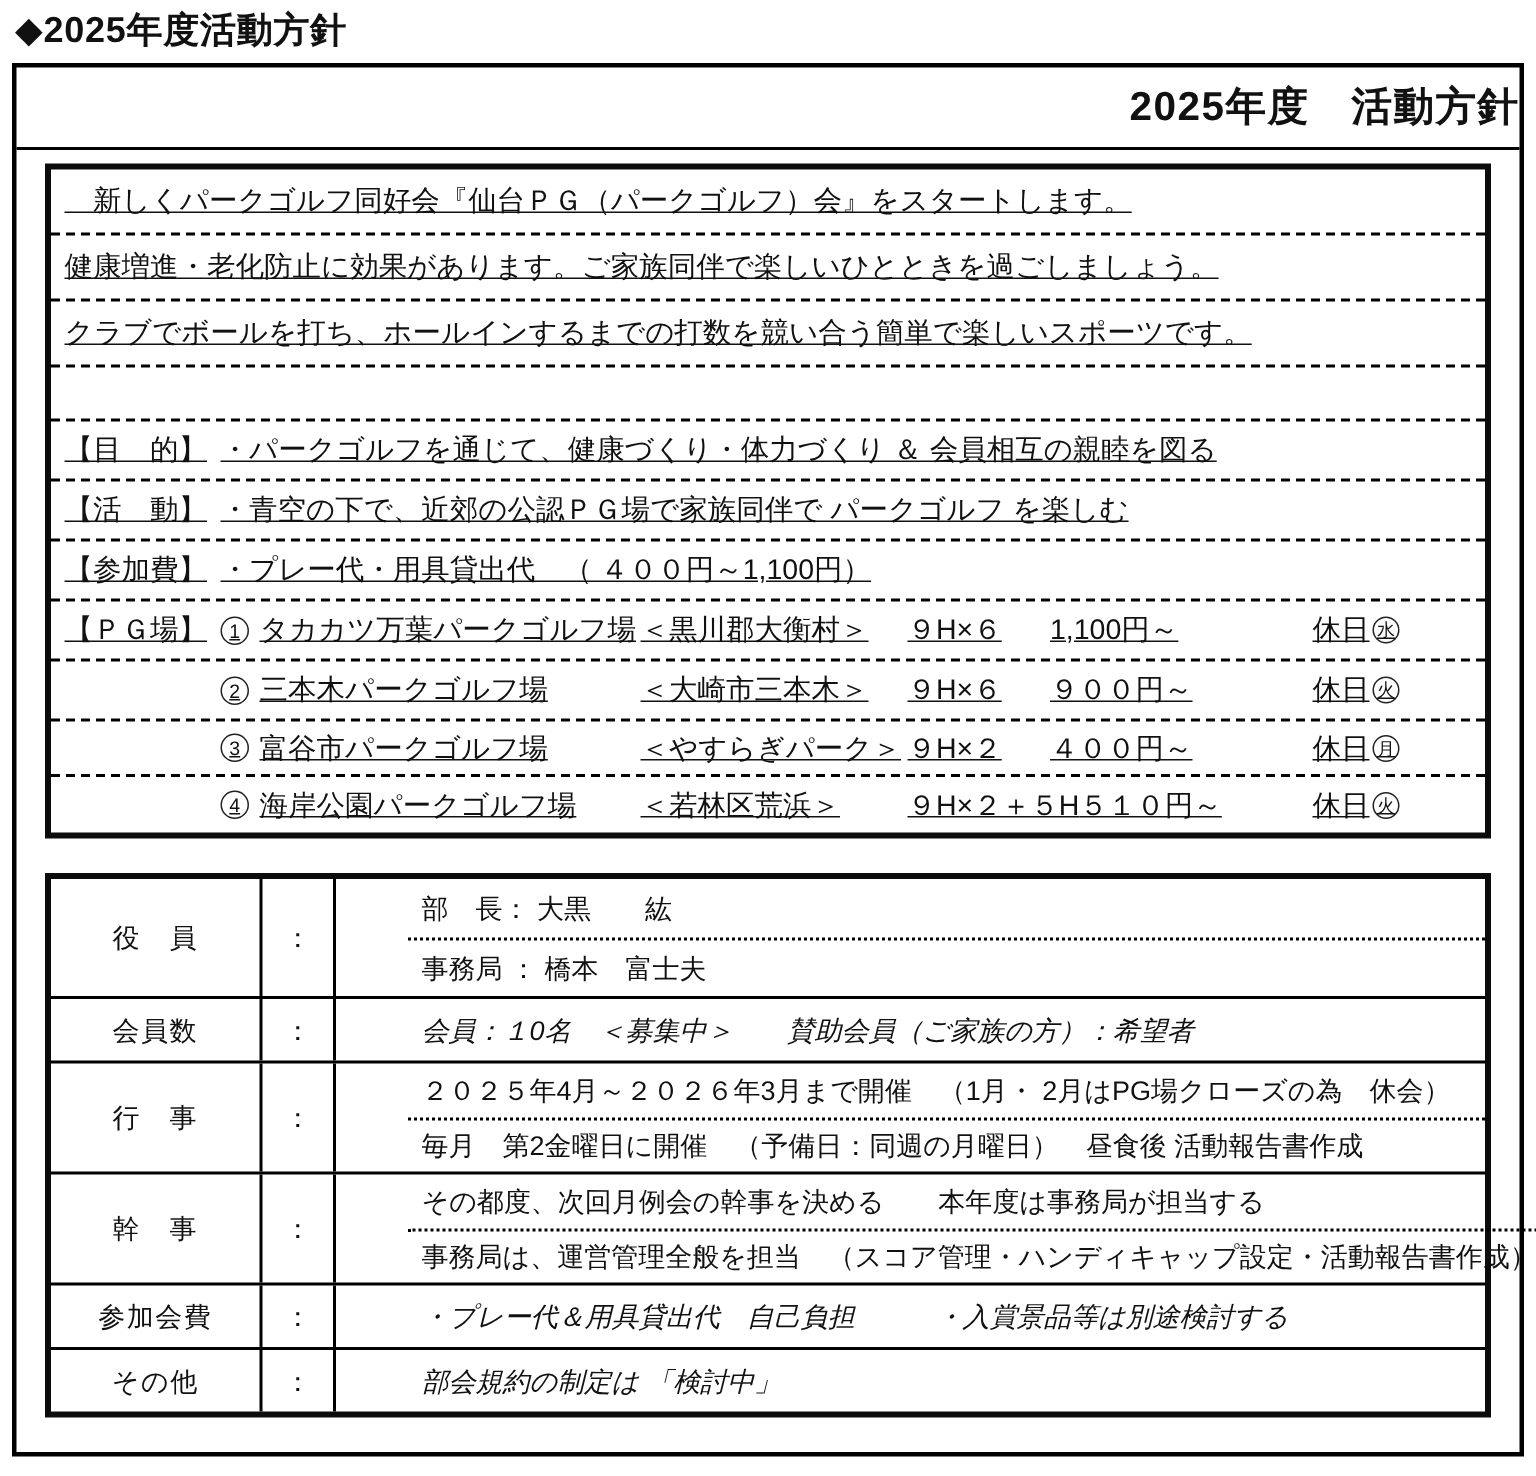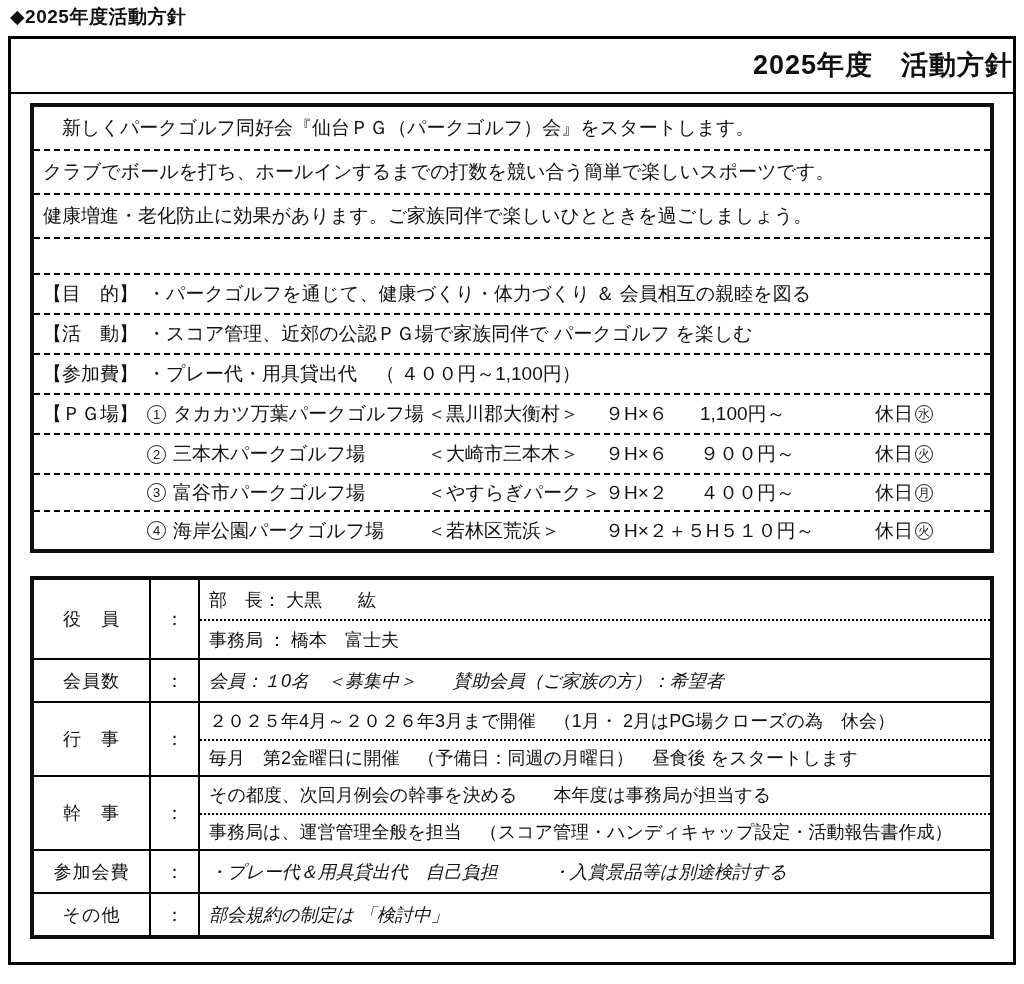--- a/index.html
+++ b/index.html
@@ -5,21 +5,21 @@
   * { box-sizing: border-box; margin: 0; padding: 0; }
   html, body { background: #ffffff; }
   body {
     width: 1024px;
     height: 984px;
     font-family: "Liberation Sans", "DejaVu Sans", sans-serif;
     color: #111111;
     overflow: hidden;
   }
   .top-label {
-    font-size: 19px;
+    font-size: 24px;
     font-weight: bold;
     padding: 4px 0 6px 10px;
     letter-spacing: 0.5px;
   }
   .outer-box {
     margin: 0 8px;
     border: 3px solid #000000;
     background: #ffffff;
   }
   .header-row {
@@ -27,20 +27,21 @@
     font-size: 27px;
     font-weight: bold;
     letter-spacing: 1px;
     padding: 8px 0 9px;
     border-bottom: 2px solid #000000;
   }
   
   .box1 {
     margin: 9px 19px 23px;
     border: 4px solid #0c0c0c;
+    text-decoration: underline;
   }
   .row {
     display: flex;
     align-items: center;
     min-height: 44px;
     padding: 0 9px;
     font-size: 19px;
     white-space: nowrap;
     border-bottom: 2px dashed #000000;
   }
@@ -67,32 +68,32 @@
     font-size: 12px; line-height: 1;
   }
   
   .dtable {
     margin: 0 19px 23px;
     border: 4px solid #0c0c0c;
   }
   .drow { display: flex; border-bottom: 2px solid #000000; }
   .drow:last-child { border-bottom: none; justify-content: center; }
   .dlabel {
-    flex: none; width: 117px;
+    flex: none; width: 141px;
     border-right: 2px solid #000000;
     display: flex; align-items: center; justify-content: center;
     font-size: 18px; letter-spacing: 1px; text-align: center;
   }
   .dcolon {
     flex: none; width: 49px;
     border-right: 2px solid #000000;
     display: flex; align-items: center; justify-content: center;
     font-size: 18px;
   }
-  .dbody { flex: 1; display: flex; flex-direction: column; justify-content: center; }
+  .dbody { flex: 1; display: flex; flex-direction: column; justify-content: center; margin-left: 48px; }
   .dline {
     min-height: 36px;
     display: flex; align-items: center;
     padding: 2px 9px;
     font-size: 18px;
     white-space: nowrap;
   }
   .dline + .dline { border-top: 2px dotted #000000; }
   .drow.tall .dline { min-height: 39px; }
   .drow.single .dline { min-height: 41px; font-style: italic; }
@@ -104,36 +105,36 @@
 
 <div class="outer-box">
 
   <div class="header-row">2025年度　活動方針</div>
 
   <div class="box1">
     <div class="row">
         <span>　新しくパークゴルフ同好会『仙台ＰＧ（パークゴルフ）会』をスタートします。</span>
       </div>
     <div class="row">
+        <span>健康増進・老化防止に効果があります。ご家族同伴で楽しいひとときを過ごしましょう。</span>
+      </div>
+    <div class="row">
         <span>クラブでボールを打ち、ホールインするまでの打数を競い合う簡単で楽しいスポーツです。</span>
-      </div>
-    <div class="row">
-        <span>健康増進・老化防止に効果があります。ご家族同伴で楽しいひとときを過ごしましょう。</span>
       </div>
     <div class="row empty">
         <span></span>
       </div>
 
     <div class="row r40">
       <span class="row-label">【目　的】</span>
       <span>・パークゴルフを通じて、健康づくり・体力づくり ＆ 会員相互の親睦を図る</span>
     </div>
     <div class="row r40">
       <span class="row-label">【活　動】</span>
-      <span>・スコア管理、近郊の公認ＰＧ場で家族同伴で パークゴルフ を楽しむ</span>
+      <span>・青空の下で、近郊の公認ＰＧ場で家族同伴で パークゴルフ を楽しむ</span>
     </div>
     <div class="row r40">
       <span class="row-label">【参加費】</span>
       <span>・プレー代・用具貸出代　（ ４００円～1,100円）</span>
     </div>
 
     <div class="row r40">
       <span class="row-label">【ＰＧ場】</span>
       <span class="pg-numname">
         <span class="num-circle">1</span>
@@ -208,21 +209,21 @@
       <div class="dbody">
         <div class="dline">会員：１0名　＜募集中＞　　賛助会員（ご家族の方）：希望者</div>
       </div>
     </div>
 
     <div class="drow">
       <div class="dlabel">行　事</div>
       <div class="dcolon">：</div>
       <div class="dbody">
         <div class="dline">２０２５年4月～２０２６年3月まで開催　（1月・ 2月はPG場クローズの為　休会）</div>
-        <div class="dline">毎月　第2金曜日に開催　（予備日：同週の月曜日）　昼食後 をスタートします</div>
+        <div class="dline">毎月　第2金曜日に開催　（予備日：同週の月曜日）　昼食後 活動報告書作成</div>
       </div>
     </div>
 
     <div class="drow">
       <div class="dlabel">幹　事</div>
       <div class="dcolon">：</div>
       <div class="dbody">
         <div class="dline">その都度、次回月例会の幹事を決める　　本年度は事務局が担当する</div>
         <div class="dline">事務局は、運営管理全般を担当　（スコア管理・ハンディキャップ設定・活動報告書作成）</div>
       </div>

